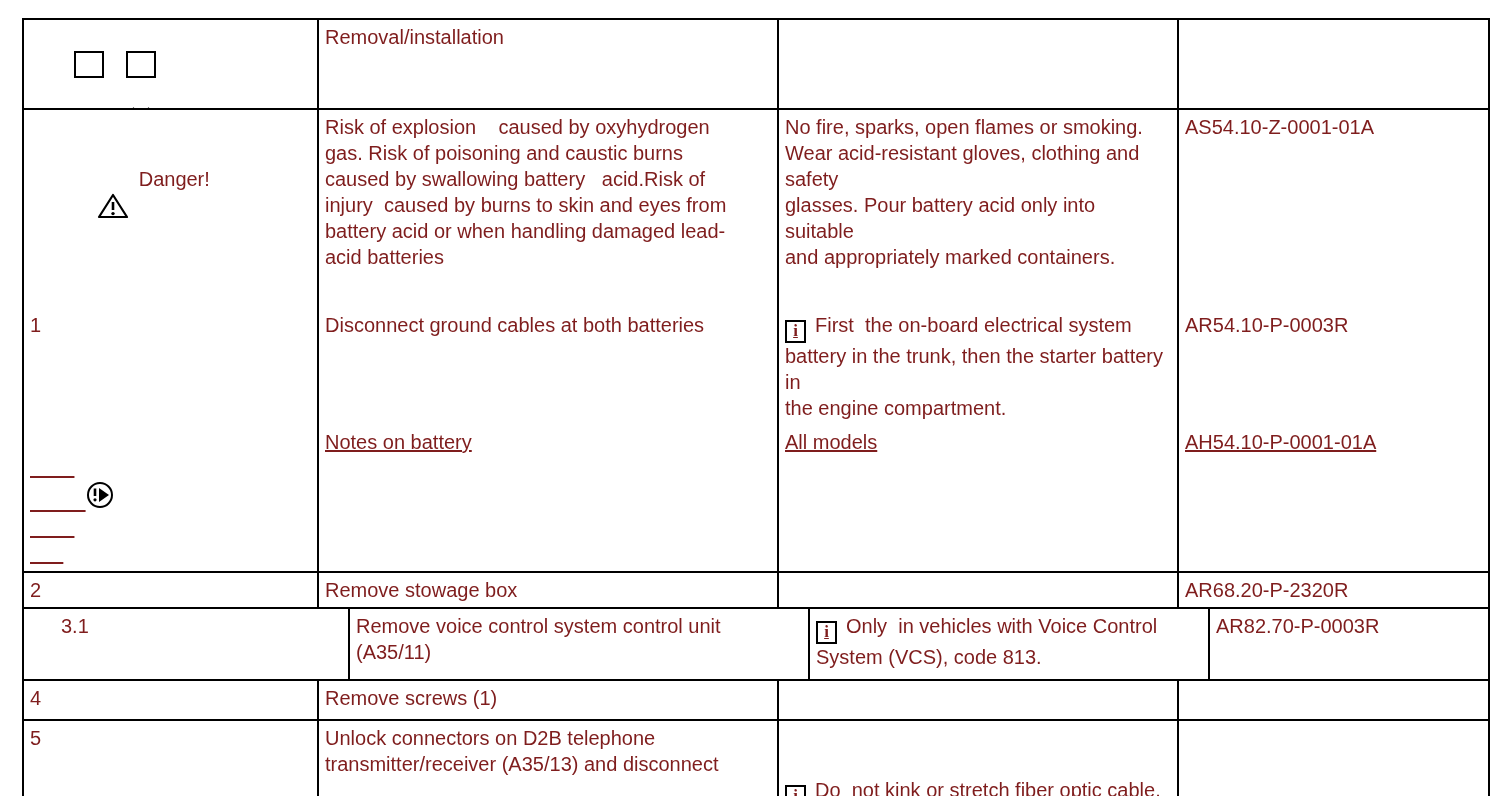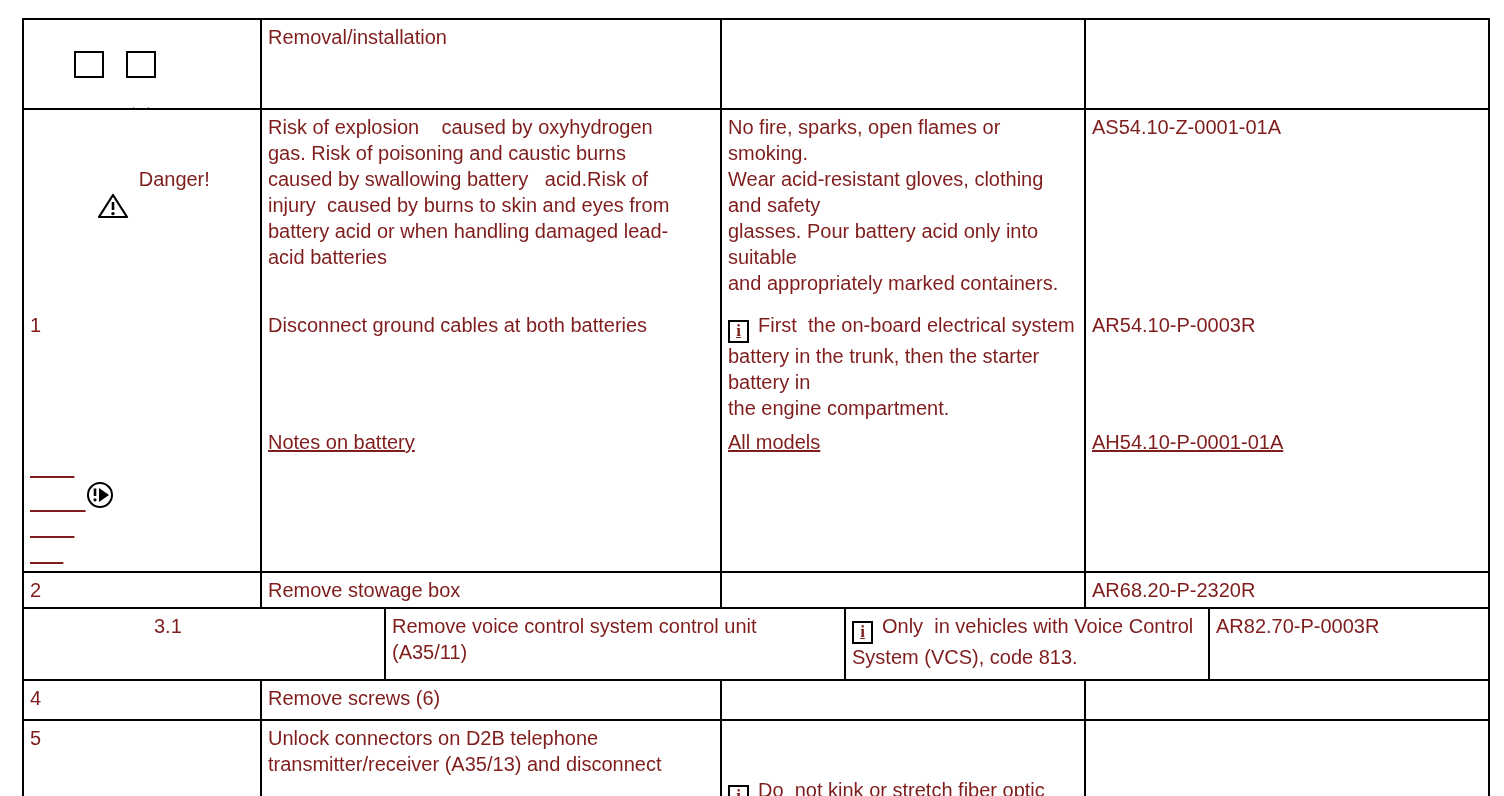--- a/index.html
+++ b/index.html
@@ -2,23 +2,23 @@
 <html><head>
 <meta charset="utf-8">
 <style>
   html,body{margin:0;padding:0;background:#fff;}
   .page{position:relative;width:1504px;height:796px;background:#fff;
         font-family:"Liberation Sans", sans-serif;color:#7f1d1d;font-size:20px;}
   .tbl{position:absolute;left:22px;top:18px;width:1468px;border:2px solid #000;box-sizing:border-box;}
   .row{display:flex;align-items:stretch;}
   .row.bt{border-top:2px solid #000;}
   .cell{box-sizing:border-box;padding:4px 8px 4px 6px;white-space:pre-wrap;line-height:26px;overflow:hidden;}
-  .c1{width:236px;}
+  .c1{width:293px;}
   .c2{width:460px;border-left:2px solid #000;}
-  .c3{width:364px;border-left:2px solid #000;}
+  .c3{width:400px;border-left:2px solid #000;}
   .c4{width:280px;border-left:2px solid #000;}
   .iconbox{display:inline-block;width:30px;height:27px;border:2px solid #000;box-sizing:border-box;
            vertical-align:top;margin-top:1px;}
   .iconbox svg{display:block;margin:1px auto 0;}
   .gap{display:inline-block;width:22px;}
   .dangerwrap{display:flex;gap:10px;align-items:flex-start;}
   .info-icon{display:inline-block;width:21px;height:23px;border:2px solid #000;box-sizing:border-box;
              text-align:center;font:bold 17px/18px "Liberation Serif", serif;text-decoration:underline;
              vertical-align:-4px;margin-right:9px;}
   .ref-low{padding-top:92px;}
@@ -139,21 +139,21 @@
       <div class="cell c1">3.1</div>
       <div class="cell c2">Remove voice control system control unit
 (A35/11)</div>
       <div class="cell c3"><span class="info-icon">i</span><span>Only  in vehicles with Voice Control
 System (VCS), code 813.</span></div>
       <div class="cell c4">AR82.70-P-0003R</div>
     </div>
 
     <div class="row bt r-step4">
       <div class="cell c1">4</div>
-      <div class="cell c2">Remove screws (6)</div>
+      <div class="cell c2">Remove screws (1)</div>
       <div class="cell c3"></div>
       <div class="cell c4"></div>
     </div>
 
     <div class="row bt r-step5">
       <div class="cell c1">5</div>
       <div class="cell c2">Unlock connectors on D2B telephone
 transmitter/receiver (A35/13) and disconnect</div>
       <div class="cell c3">
         <div><span class="info-icon">i</span><span>Do  not kink or stretch fiber optic cable.

